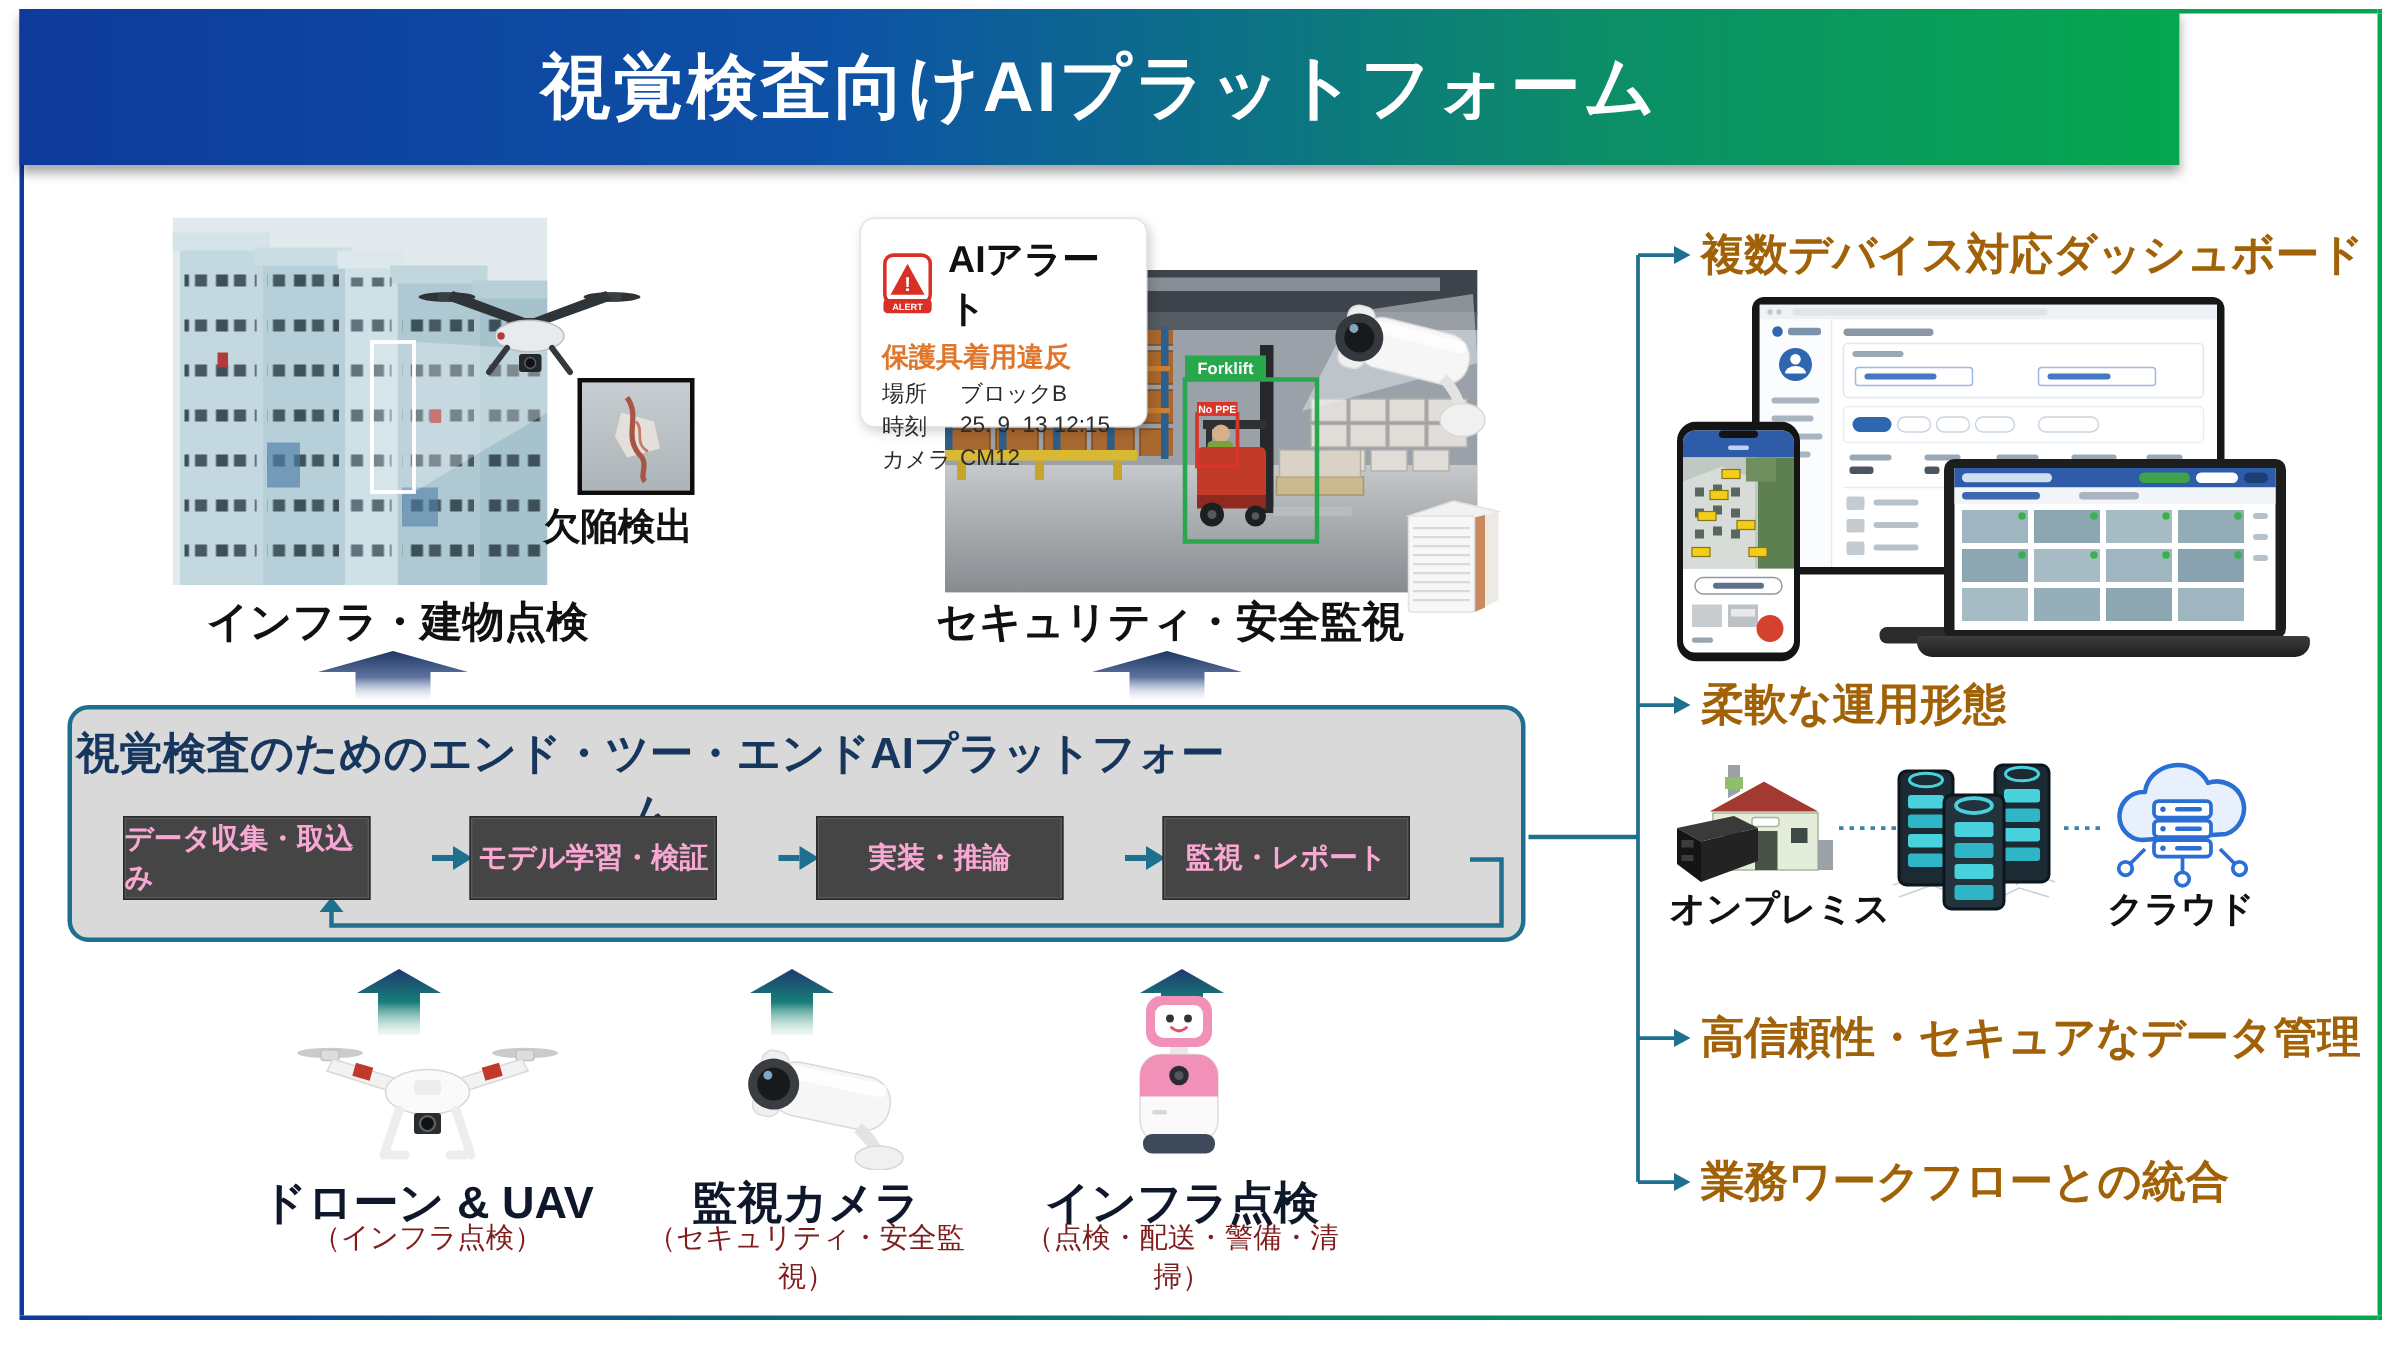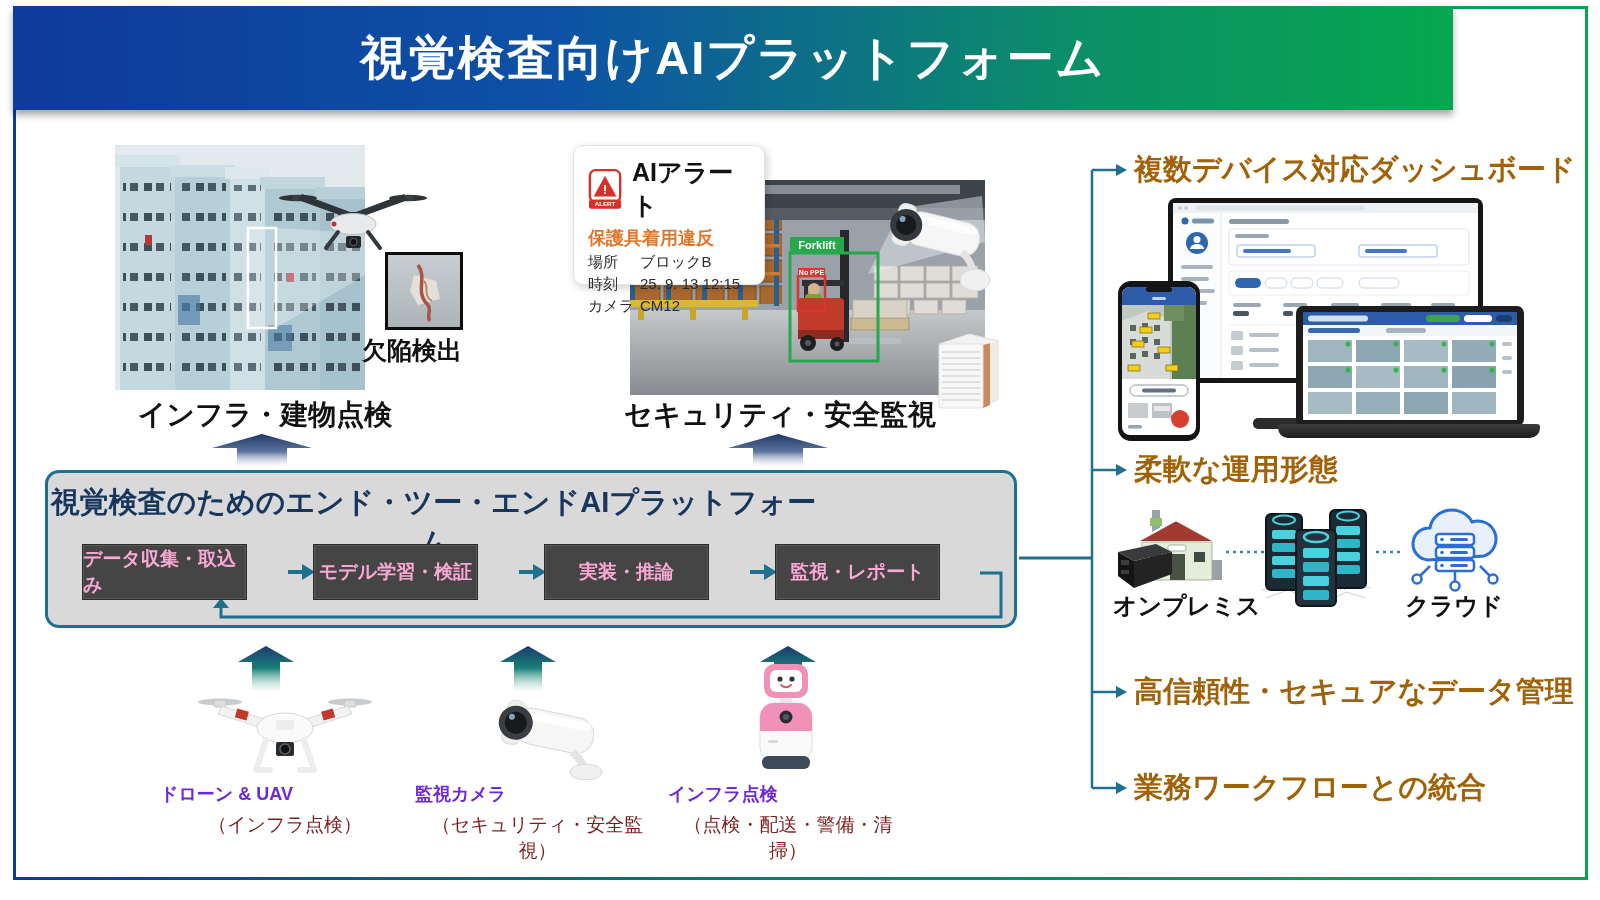--- a/index.html
+++ b/index.html
@@ -21,21 +21,21 @@
     background:#D9D9D9; border:3px solid #1F6F8F; border-radius:14px; z-index:1; }
   .platform-title { position:absolute; left:45px; top:483px; width:777px; text-align:center;
     font-size:29px; font-weight:bold; color:#17365D; z-index:3; }
   .step-box { position:absolute; top:544px; height:56px; width:165px; background:#454545;
     border:1px solid #2B2B2B; color:#f9a8d4; font-size:19px; font-weight:bold;
     display:flex; align-items:center; justify-content:center; z-index:3; box-shadow:inset 0 0 0 1px #5a5a5a; }
 
   .caption { position:absolute; text-align:center; font-size:28px; font-weight:bold; color:#111; z-index:3; }
   .feature-heading { position:absolute; left:1134px; font-size:29px; font-weight:bold; color:#a16207; z-index:3; white-space:nowrap; }
   .dep-label { position:absolute; text-align:center; font-size:24px; font-weight:bold; color:#111; z-index:3; }
-  .device-name { position:absolute; text-align:left; font-size:18px; font-weight:bold; color:#6d28d9; z-index:3; }
+  .device-name { position:absolute; text-align:center; font-size:30px; font-weight:bold; color:#0f172a; z-index:3; }
   .device-sub { position:absolute; text-align:center; font-size:19px; color:#7f1d1d; z-index:3; }
 
   .illus { position:absolute; z-index:2; }
   .over { z-index:3; }
 
   
   .alert-card { position:absolute; left:573px; top:145px; width:192px; height:140px; background:#fff;
     border:1px solid #E3E3E3; border-radius:10px; box-shadow:2px 3px 8px rgba(0,0,0,0.18);
     padding:10px 12px 8px 14px; z-index:4; }
   .alert-head { display:flex; align-items:center; gap:10px; }

